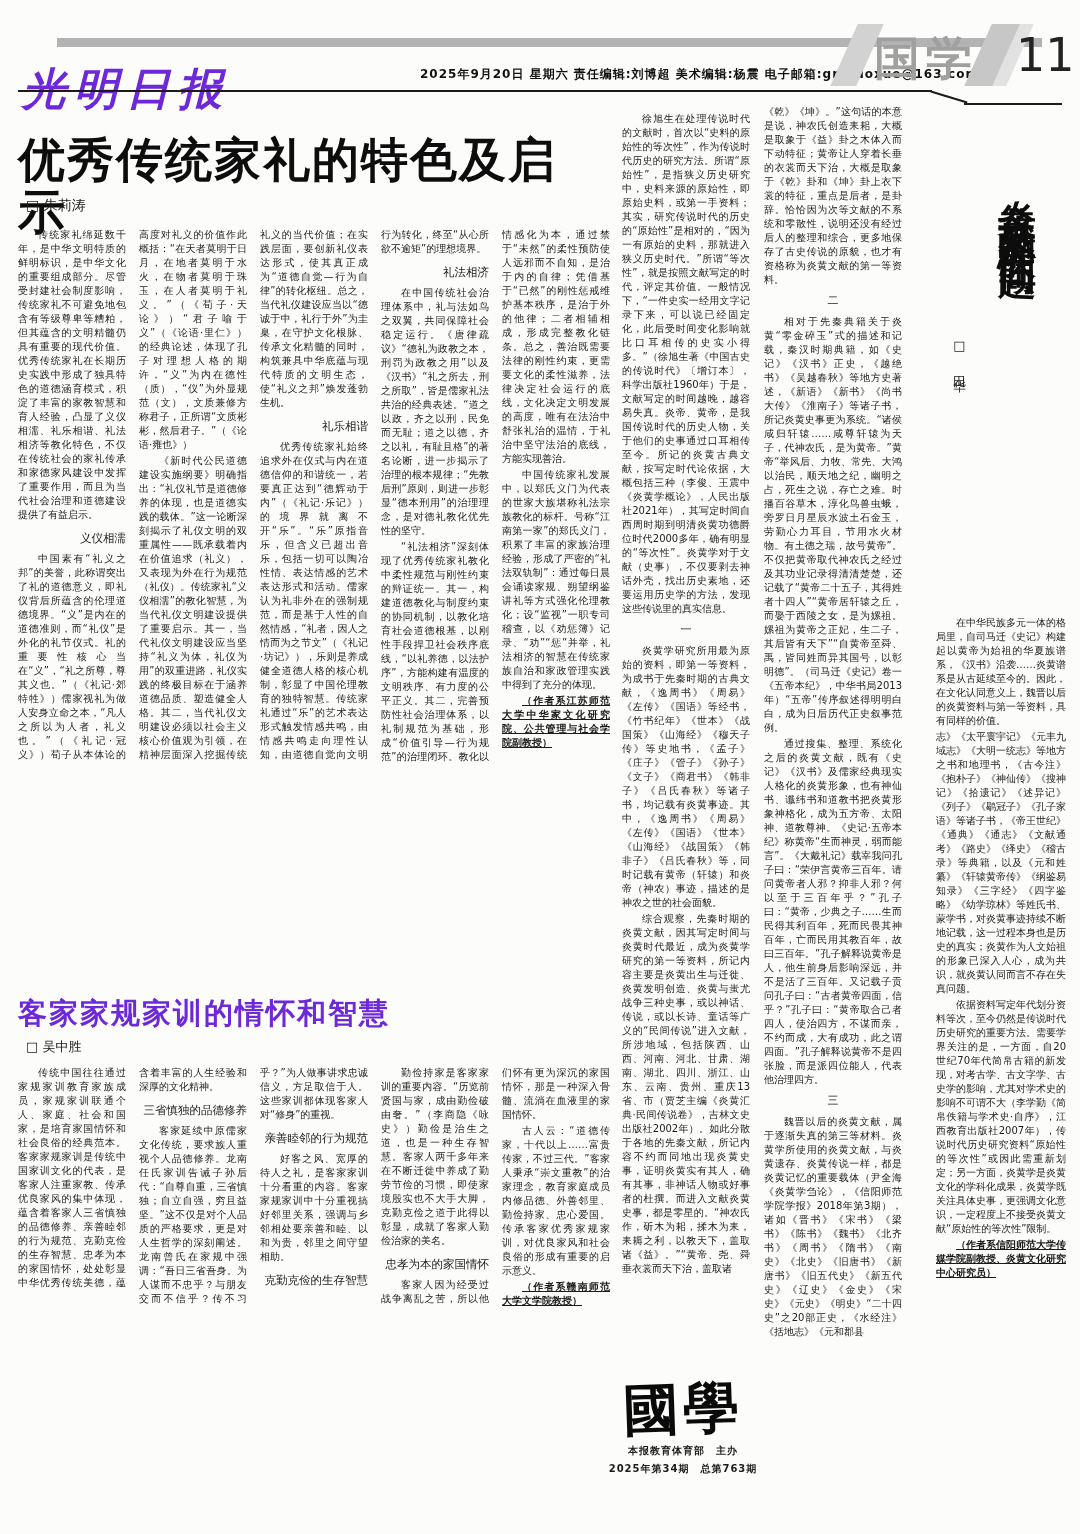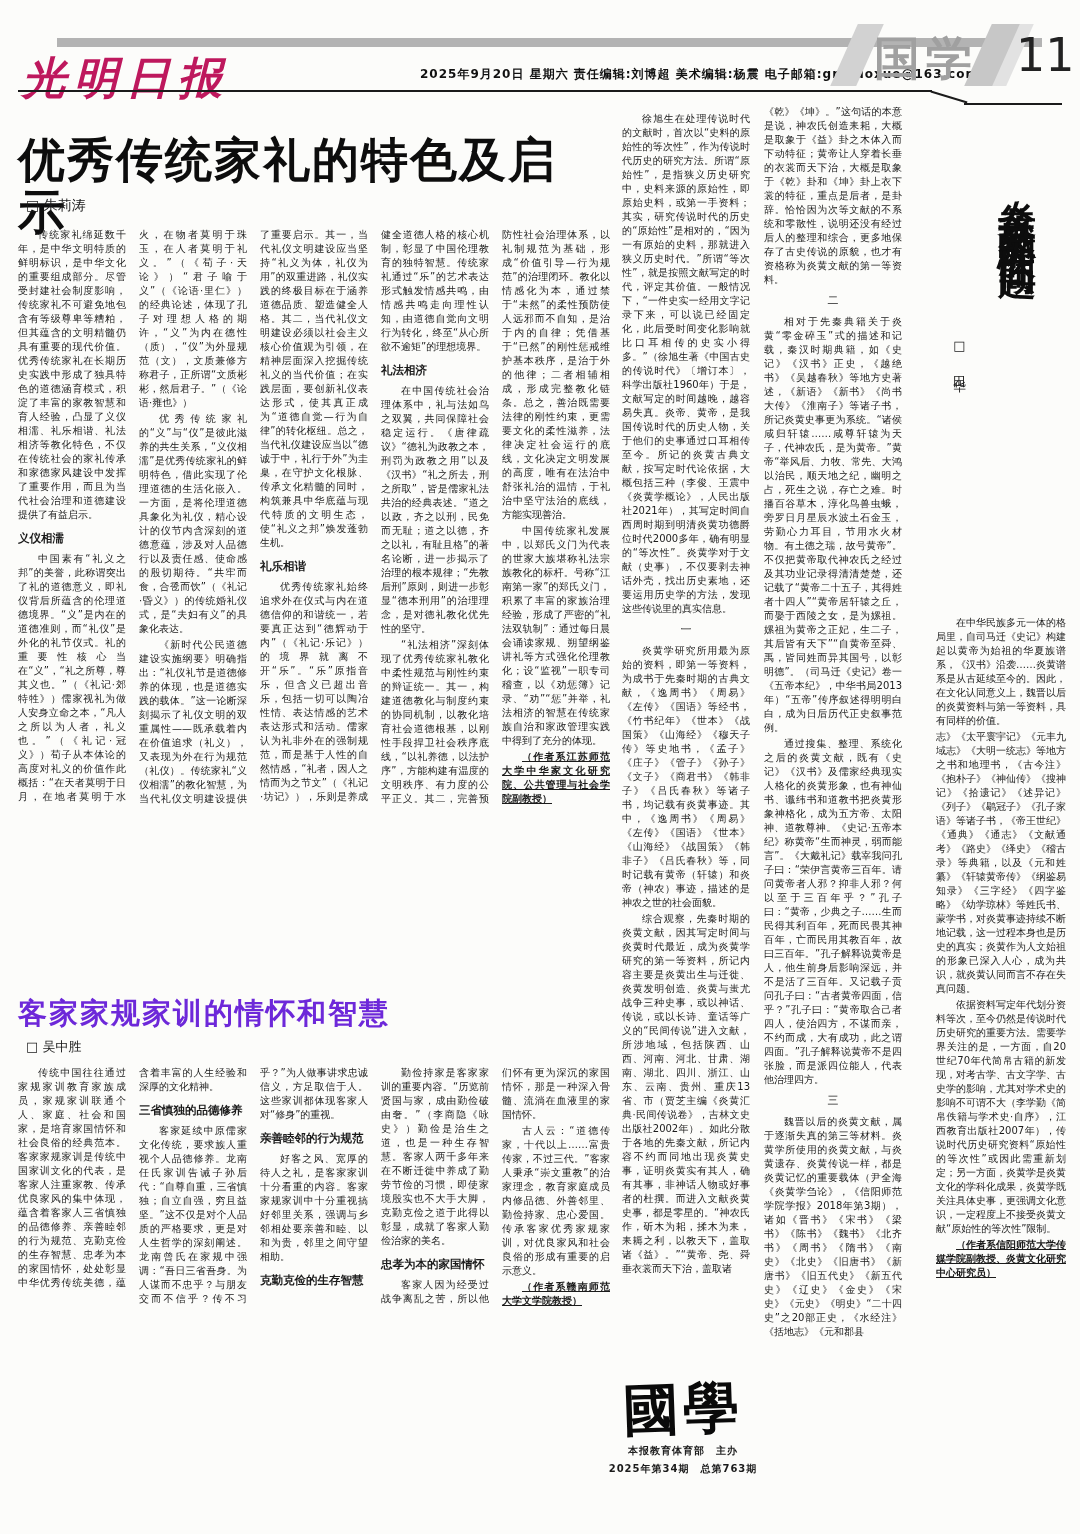--- a/index.html
+++ b/index.html
@@ -1,38 +1,38 @@
 <!DOCTYPE html>
 <html><head>
 <meta charset="utf-8">
 <style>
   html,body{margin:0;padding:0;background:#d9d9d6;}
   .page{position:relative;width:1080px;height:1534px;margin:0 auto;background:#fcfcfa;
         font-family:"DejaVu Sans",sans-serif;color:#1b1b1b;overflow:hidden;}
   
   .topbar{position:absolute;left:57px;top:38px;width:985px;height:9px;background:#b3b3b3;}
-  .masthead{position:absolute;left:22px;top:49px;font-family:"DejaVu Serif",serif;
-            font-weight:900;font-style:italic;font-size:44px;letter-spacing:8px;color:#be185d;}
+  .masthead{position:absolute;left:22px;top:60px;font-family:"DejaVu Serif",serif;
+            font-weight:900;font-style:italic;font-size:44px;letter-spacing:8px;color:#6d28d9;}
   .dateline{position:absolute;left:420px;top:66px;font-size:12px;letter-spacing:1px;color:#111;font-weight:600;}
   .rule-a{position:absolute;left:18px;top:90px;width:914px;height:2px;background:#1b1b1b;}
   .rule-b{position:absolute;left:930px;top:96px;width:38px;height:2px;background:#1b1b1b;transform:rotate(17deg);}
   .rule-c{position:absolute;left:964px;top:103px;width:98px;height:2px;background:#1b1b1b;}
   .badge-wrap{position:absolute;left:840px;top:24px;width:175px;height:62px;}
   .badge-stripe1{position:absolute;left:4px;top:0;width:26px;height:62px;background:#d2d2d2;transform:skewX(-24deg);}
   .badge-stripe2{position:absolute;left:138px;top:0;width:30px;height:62px;background:#c7c7c7;transform:skewX(-24deg);}
   .badge-stripe3{position:absolute;left:166px;top:0;width:14px;height:62px;background:#e2e2e2;transform:skewX(-24deg);}
   .badge-text{position:absolute;left:34px;top:4px;font-size:46px;font-weight:900;color:#a0a0a0;
               letter-spacing:6px;font-family:Liberation Sans, sans-serif;}
   .pagenum{position:absolute;left:1016px;top:28px;font-size:46px;font-weight:500;color:#222;}
   
   .colflow{text-align:justify;font-size:10px;line-height:14px;overflow:hidden;}
   .para{margin:0 0 2px 0;}
   .para.p{text-indent:2em;}
   .para.pc{text-indent:0;}
-  .para.h{font-weight:bold;text-align:left;text-indent:0;font-size:11.5px;margin:9px 0 7px;}
+  .para.h{font-weight:normal;text-align:right;text-indent:0;font-size:11.5px;margin:9px 0 7px;}
   .para.marker{text-align:center;text-indent:0;font-size:11px;margin:7px 0;}
   .para.attr{font-weight:bold;text-indent:2em;text-decoration:underline;}
   .multicol-5{column-count:5;column-gap:13px;}
   
   .main-headline{position:absolute;left:18px;top:134px;width:575px;font-size:47px;font-weight:900;
                  letter-spacing:2px;line-height:1.1;color:#0d0d0d;}
   .main-byline{position:absolute;left:26px;top:197px;font-size:14px;font-family:"DejaVu Serif",serif;}
   .main-cols{position:absolute;left:18px;top:228px;width:592px;height:748px;}
   .kejia-headline{position:absolute;left:18px;top:994px;width:430px;font-size:29px;font-weight:900;
                   letter-spacing:2px;color:#6d28d9;}
@@ -71,21 +71,20 @@
     <div class="badge-text">国学</div>
   </div>
   <div class="pagenum">11</div>
 
   <div class="main-headline">优秀传统家礼的特色及启示</div>
   <div class="main-byline">□ 朱莉涛</div>
   <div class="main-cols colflow multicol-5">
       <div class="para p">传统家礼绵延数千年，是中华文明特质的鲜明标识，是中华文化的重要组成部分。尽管受封建社会制度影响，传统家礼不可避免地包含有等级尊卑等糟粕，但其蕴含的文明精髓仍具有重要的现代价值。优秀传统家礼在长期历史实践中形成了独具特色的道德涵育模式，积淀了丰富的家教智慧和育人经验，凸显了义仪相濡、礼乐相谐、礼法相济等教化特色，不仅在传统社会的家礼传承和家德家风建设中发挥了重要作用，而且为当代社会治理和道德建设提供了有益启示。</div>
       <div class="para h">义仪相濡</div>
       <div class="para p">中国素有“礼义之邦”的美誉，此称谓突出了礼的道德意义，即礼仪背后所蕴含的伦理道德境界。“义”是内在的道德准则，而“礼仪”是外化的礼节仪式。礼的重要性核心当在“义”，“礼之所尊，尊其义也。”（《礼记·郊特牲》）儒家视礼为做人安身立命之本，“凡人之所以为人者，礼义也。”（《礼记·冠义》）荀子从本体论的高度对礼义的价值作此概括：“在天者莫明于日月，在地者莫明于水火，在物者莫明于珠玉，在人者莫明于礼义。”（《荀子·天论》）“君子喻于义”（《论语·里仁》）的经典论述，体现了孔子对理想人格的期许，“义”为内在德性（质），“仪”为外显规范（文），文质兼修方称君子，正所谓“文质彬彬，然后君子。”（《论语·雍也》）</div>
-      <div class="para p">优秀传统家礼的“义”与“仪”是彼此滋养的共生关系，“义仪相濡”是优秀传统家礼的鲜明特色，借此实现了伦理道德的生活化嵌入。一方面，是将伦理道德具象化为礼仪，精心设计的仪节内含深刻的道德意蕴，涉及对人品德行以及责任感、使命感的殷切期待。“共牢而食，合卺而饮”（《礼记·昏义》）的传统婚礼仪式，是“夫妇有义”的具象化表达。</div>
       <div class="para p">《新时代公民道德建设实施纲要》明确指出：“礼仪礼节是道德修养的体现，也是道德实践的载体。”这一论断深刻揭示了礼仪文明的双重属性——既承载着内在价值追求（礼义），又表现为外在行为规范（礼仪）。传统家礼“义仪相濡”的教化智慧，为当代礼仪文明建设提供了重要启示。其一，当代礼仪文明建设应当坚持“礼义为体，礼仪为用”的双重进路，礼仪实践的终极目标在于涵养道德品质、塑造健全人格。其二，当代礼仪文明建设必须以社会主义核心价值观为引领，在精神层面深入挖掘传统礼义的当代价值；在实践层面，要创新礼仪表达形式，使其真正成为“道德自觉—行为自律”的转化枢纽。总之，当代礼仪建设应当以“德诚于中，礼行于外”为圭臬，在守护文化根脉、传承文化精髓的同时，构筑兼具中华底蕴与现代特质的文明生态，使“礼义之邦”焕发蓬勃生机。</div>
       <div class="para h">礼乐相谐</div>
       <div class="para p">优秀传统家礼始终追求外在仪式与内在道德信仰的和谐统一，若要真正达到“德辉动于内”（《礼记·乐记》）的境界就离不开“乐”。“乐”原指音乐，但含义已超出音乐，包括一切可以陶冶性情、表达情感的艺术表达形式和活动。儒家认为礼非外在的强制规范，而是基于人性的自然情感，“礼者，因人之情而为之节文”（《礼记·坊记》），乐则是养成健全道德人格的核心机制，彰显了中国伦理教育的独特智慧。传统家礼通过“乐”的艺术表达形式触发情感共鸣，由情感共鸣走向理性认知，由道德自觉向文明行为转化，终至“从心所欲不逾矩”的理想境界。</div>
       <div class="para h">礼法相济</div>
       <div class="para p">在中国传统社会治理体系中，礼与法如鸟之双翼，共同保障社会稳定运行。《唐律疏议》“德礼为政教之本，刑罚为政教之用”以及《汉书》“礼之所去，刑之所取”，皆是儒家礼法共治的经典表述。“道之以政，齐之以刑，民免而无耻；道之以德，齐之以礼，有耻且格”的著名论断，进一步揭示了治理的根本规律；“先教后刑”原则，则进一步彰显“德本刑用”的治理理念，是对德礼教化优先性的坚守。</div>
       <div class="para p">“礼法相济”深刻体现了优秀传统家礼教化中柔性规范与刚性约束的辩证统一。其一，构建道德教化与制度约束的协同机制，以教化培育社会道德根基，以刚性手段捍卫社会秩序底线，“以礼养德，以法护序”，方能构建有温度的文明秩序、有力度的公平正义。其二，完善预防性社会治理体系，以礼制规范为基础，形成“价值引导—行为规范”的治理闭环。教化以情感化为本，通过禁于“未然”的柔性预防使人远邪而不自知，是治于内的自律；凭借基于“已然”的刚性惩戒维护基本秩序，是治于外的他律；二者相辅相成，形成完整教化链条。总之，善治既需要法律的刚性约束，更需要文化的柔性滋养，法律决定社会运行的底线，文化决定文明发展的高度，唯有在法治中舒张礼治的温情，于礼治中坚守法治的底线，方能实现善治。</div>
       <div class="para p">中国传统家礼发展中，以郑氏义门为代表的世家大族堪称礼法宗族教化的标杆。号称“江南第一家”的郑氏义门，积累了丰富的家族治理经验，形成了严密的“礼法双轨制”：通过每日晨会诵读家规、朔望纲鉴讲礼等方式强化伦理教化；设“监视”一职专司稽查，以《劝惩簿》记录、“劝”“惩”并举，礼法相济的智慧在传统家族自治和家政管理实践中得到了充分的体现。</div>
       <div class="para attr">（作者系江苏师范大学中华家文化研究院、公共管理与社会学院副教授）</div>
     </div>
 

